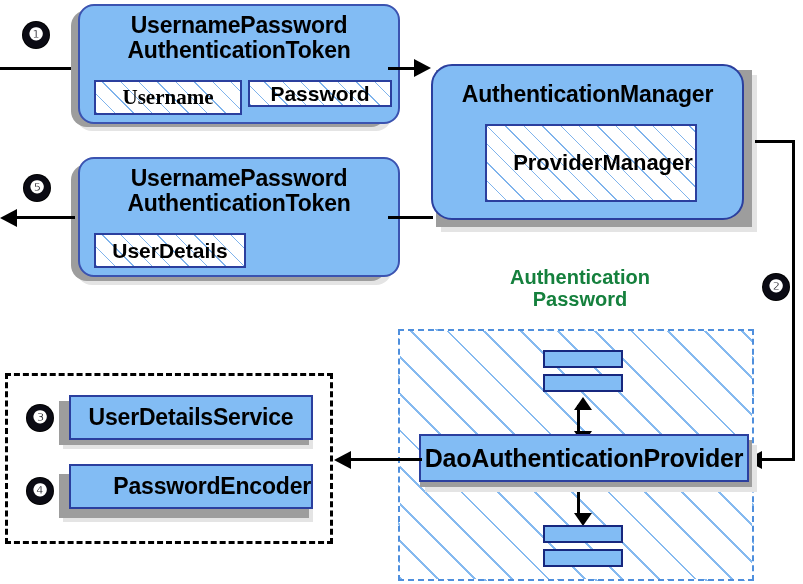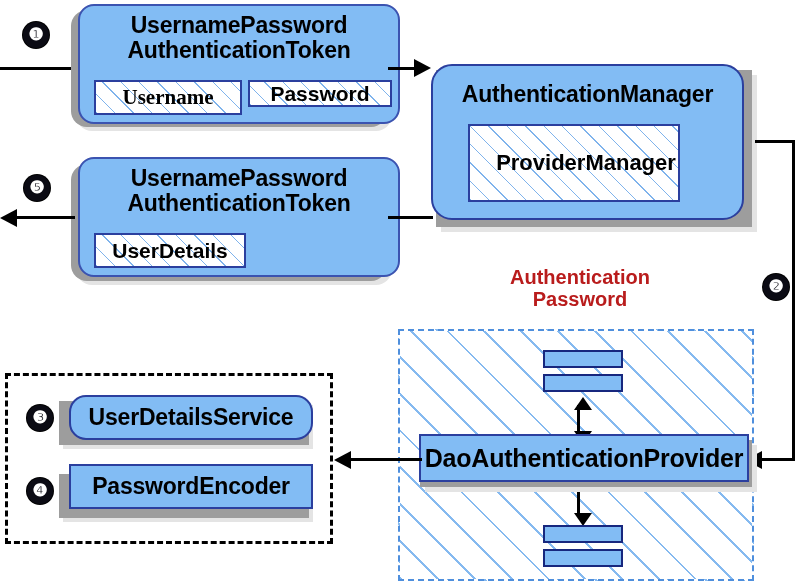--- a/index.html
+++ b/index.html
@@ -138,21 +138,21 @@
     width: 0; height: 0;
     border-left: 9px solid transparent;
     border-right: 9px solid transparent;
     border-top: 13px solid #000;
   }
 
   .group-label {
     position: absolute;
     text-align: center;
     font-weight: bold;
-    color: #b91c1c;
+    color: #15803d;
     font-size: 20px;
     line-height: 1.12;
   }
   .mini-bar {
     position: absolute;
     background: #82bcf4;
     border: 2px solid #17277e;
     box-sizing: border-box;
   }
 </style>
@@ -179,21 +179,21 @@
     </div>
   </div>
 
   <div class="line-h" style="left:388px; top:67px; width:30px;"></div>
   <div class="arrow-r" style="left:414px; top:59px;"></div>
 
   <div class="shadow-light" style="left:441px; top:75px; width:316px; height:157px;"></div>
   <div class="shadow-dark" style="left:436px; top:70px; width:316px; height:157px;"></div>
   <div class="blue-box" style="left:431px; top:64px; width:313px; height:156px;border-radius:21px;">
     <div class="box-title" style="position:absolute; left:0; top:16px; width:100%; font-size:23px;">AuthenticationManager</div>
-    <div class="sub-field hatch-white" style="left:35px; top:58px; width:212px; height:78px; font-size:22px;padding-left:24px;">
+    <div class="sub-field hatch-white" style="left:52px; top:58px; width:212px; height:78px; font-size:22px;padding-left:24px;">
       <span>ProviderManager</span>
     </div>
   </div>
 
   <div class="line-h" style="left:755px; top:140px; width:40px;"></div>
   <div class="line-v" style="left:792px; top:140px; height:320px;"></div>
   <div class="line-h" style="left:762px; top:458px; width:33px;"></div>
   <div class="arrow-l" style="left:745px; top:451px;"></div>
   <div class="badge" style="left:763px; top:274px;">❷</div>
 
@@ -244,24 +244,24 @@
   </div>
 
   <div class="line-h" style="left:350px; top:458px; width:72px;"></div>
   <div class="arrow-l" style="left:334px; top:451px;"></div>
 
   <div class="dashed-black" style="left:5px; top:373px; width:328px; height:171px;"></div>
 
   <div class="badge" style="left:27px; top:405px;">❸</div>
   <div class="shadow-light" style="left:63px; top:405px; width:250px; height:44px;"></div>
   <div class="shadow-dark" style="left:59px; top:401px; width:250px; height:44px;"></div>
-  <div class="blue-box" style="left:69px; top:395px; width:244px; height:45px; display:flex; align-items:center; justify-content:center;border-radius:17px;">
+  <div class="blue-box" style="left:69px; top:395px; width:244px; height:45px; display:flex; align-items:center; justify-content:center;">
     <span class="box-title" style="font-size:23px;">UserDetailsService</span>
   </div>
 
   <div class="badge" style="left:27px; top:478px;">❹</div>
   <div class="shadow-light" style="left:63px; top:478px; width:250px; height:44px;"></div>
   <div class="shadow-dark" style="left:59px; top:474px; width:250px; height:44px;"></div>
-  <div class="blue-box" style="left:69px; top:464px; width:244px; height:45px; display:flex; align-items:center; justify-content:center;">
+  <div class="blue-box" style="left:69px; top:464px; width:244px; height:45px; display:flex; align-items:center; justify-content:flex-end;">
     <span class="box-title" style="font-size:23px;">PasswordEncoder</span>
   </div>
 
 </div>
 
 </body></html>

